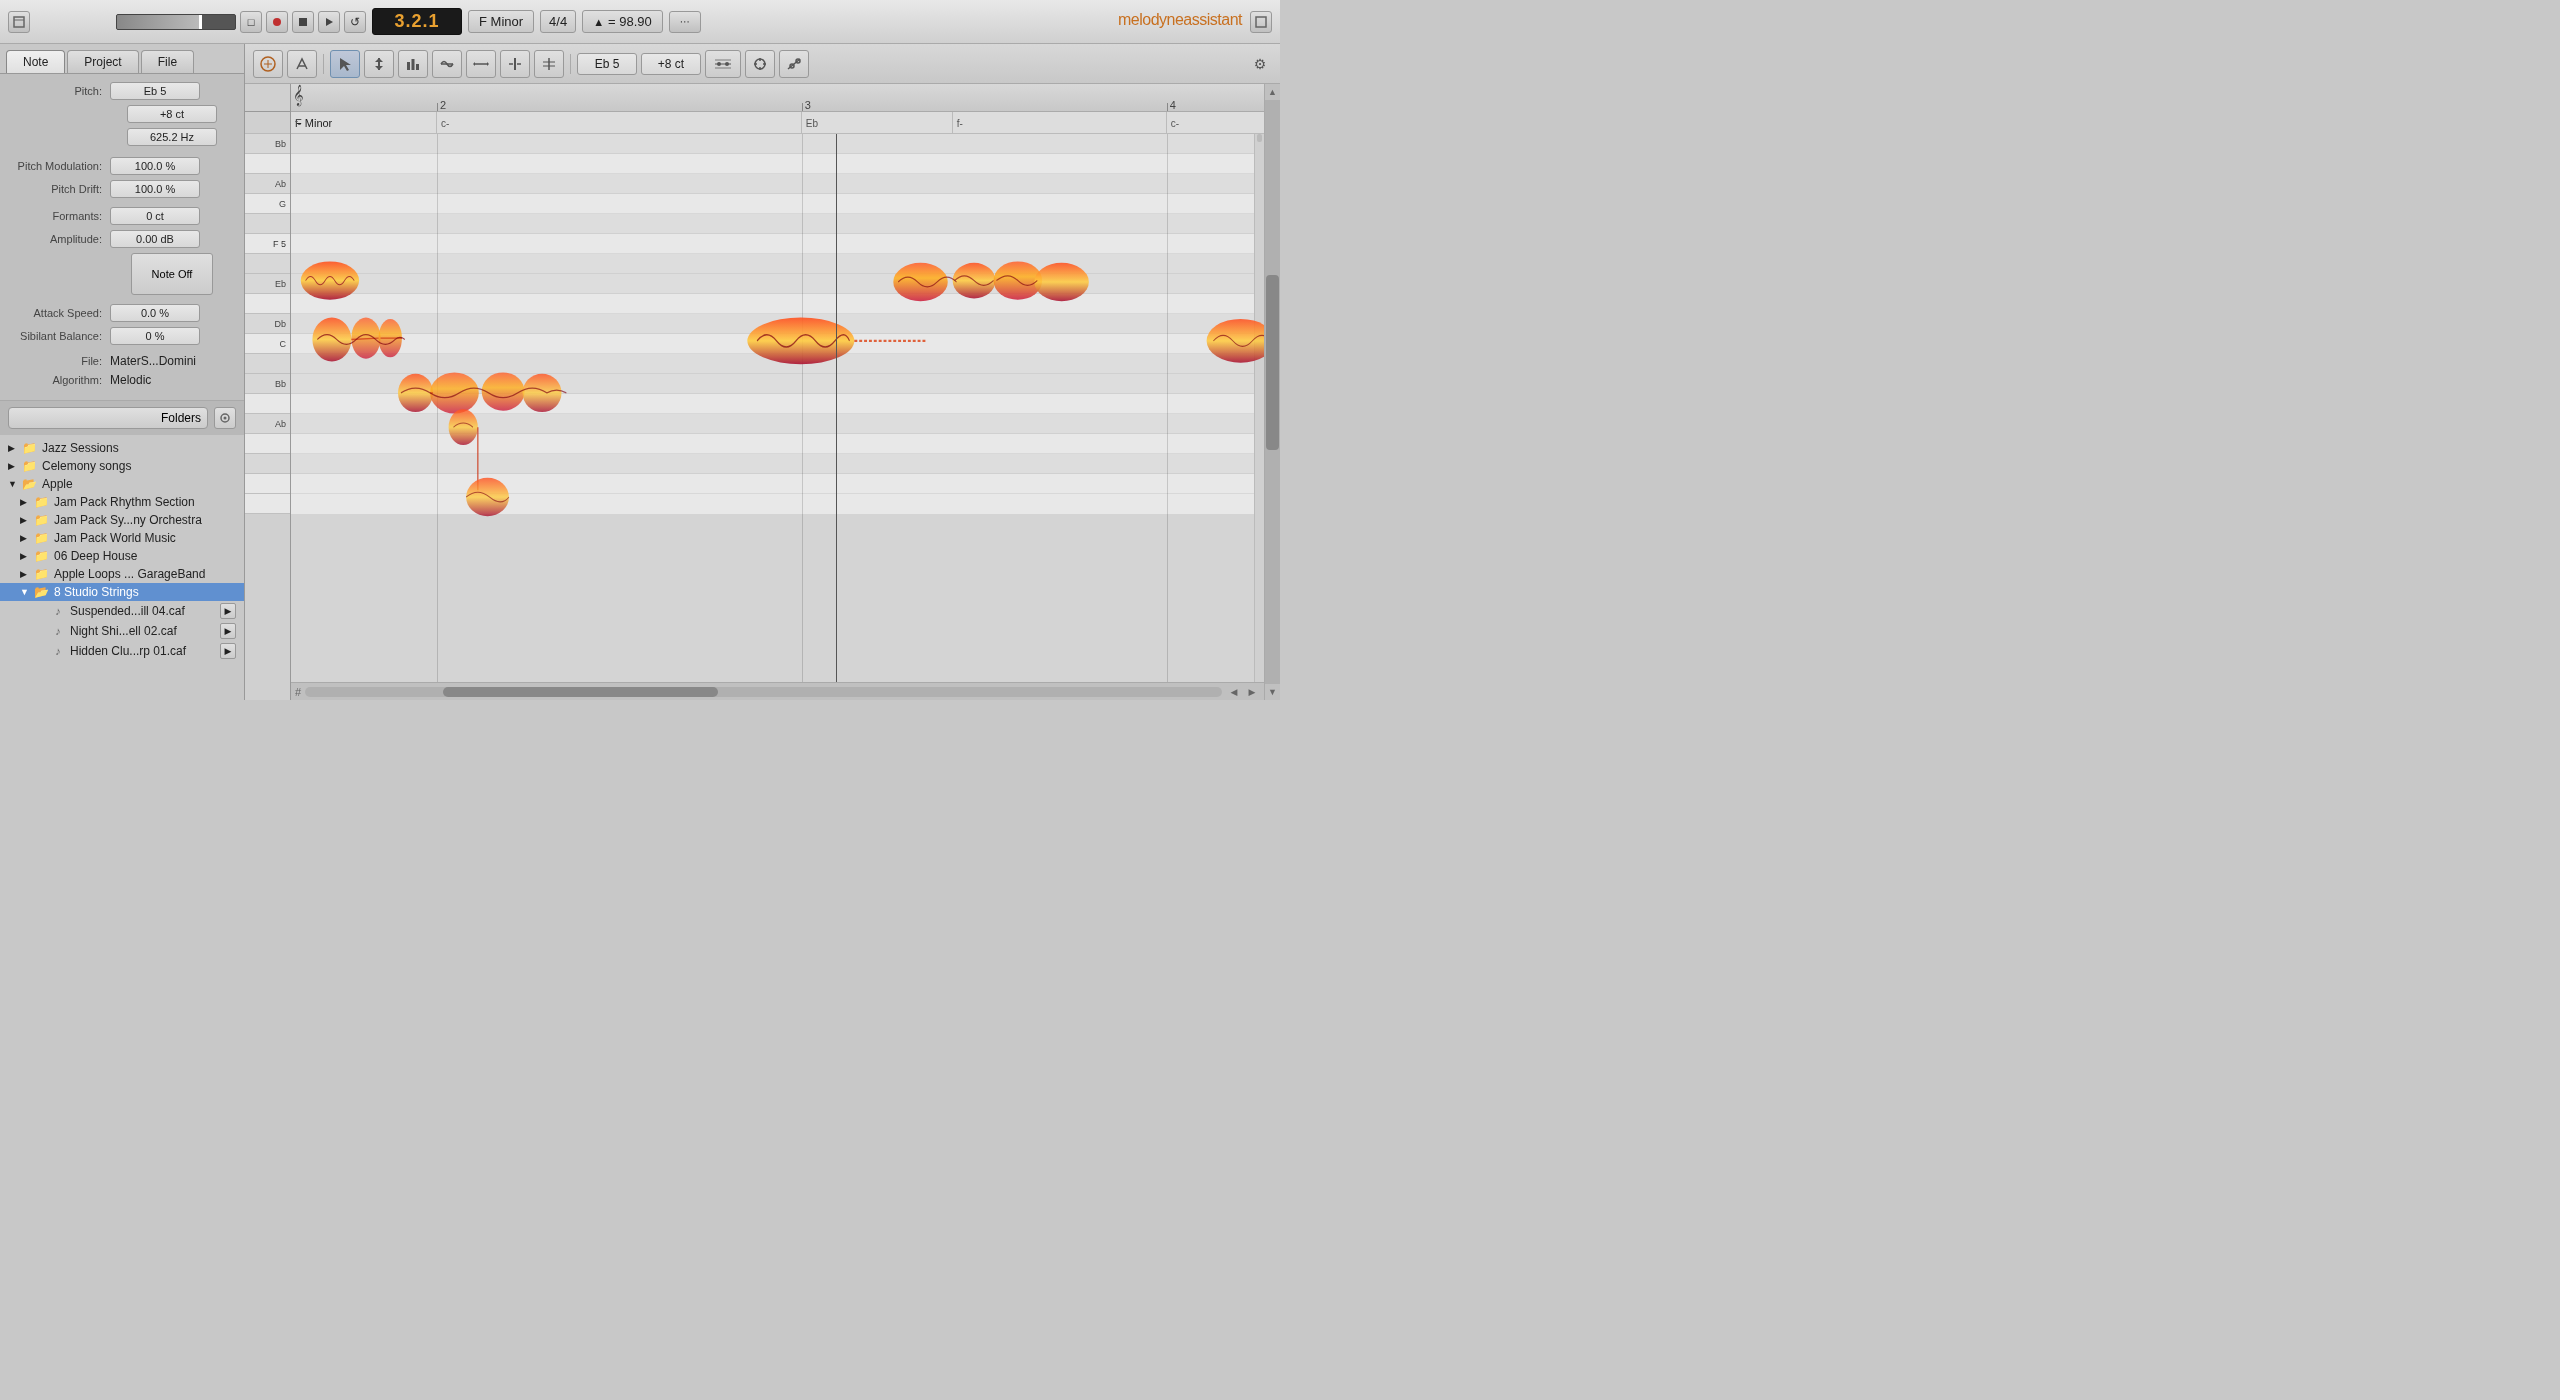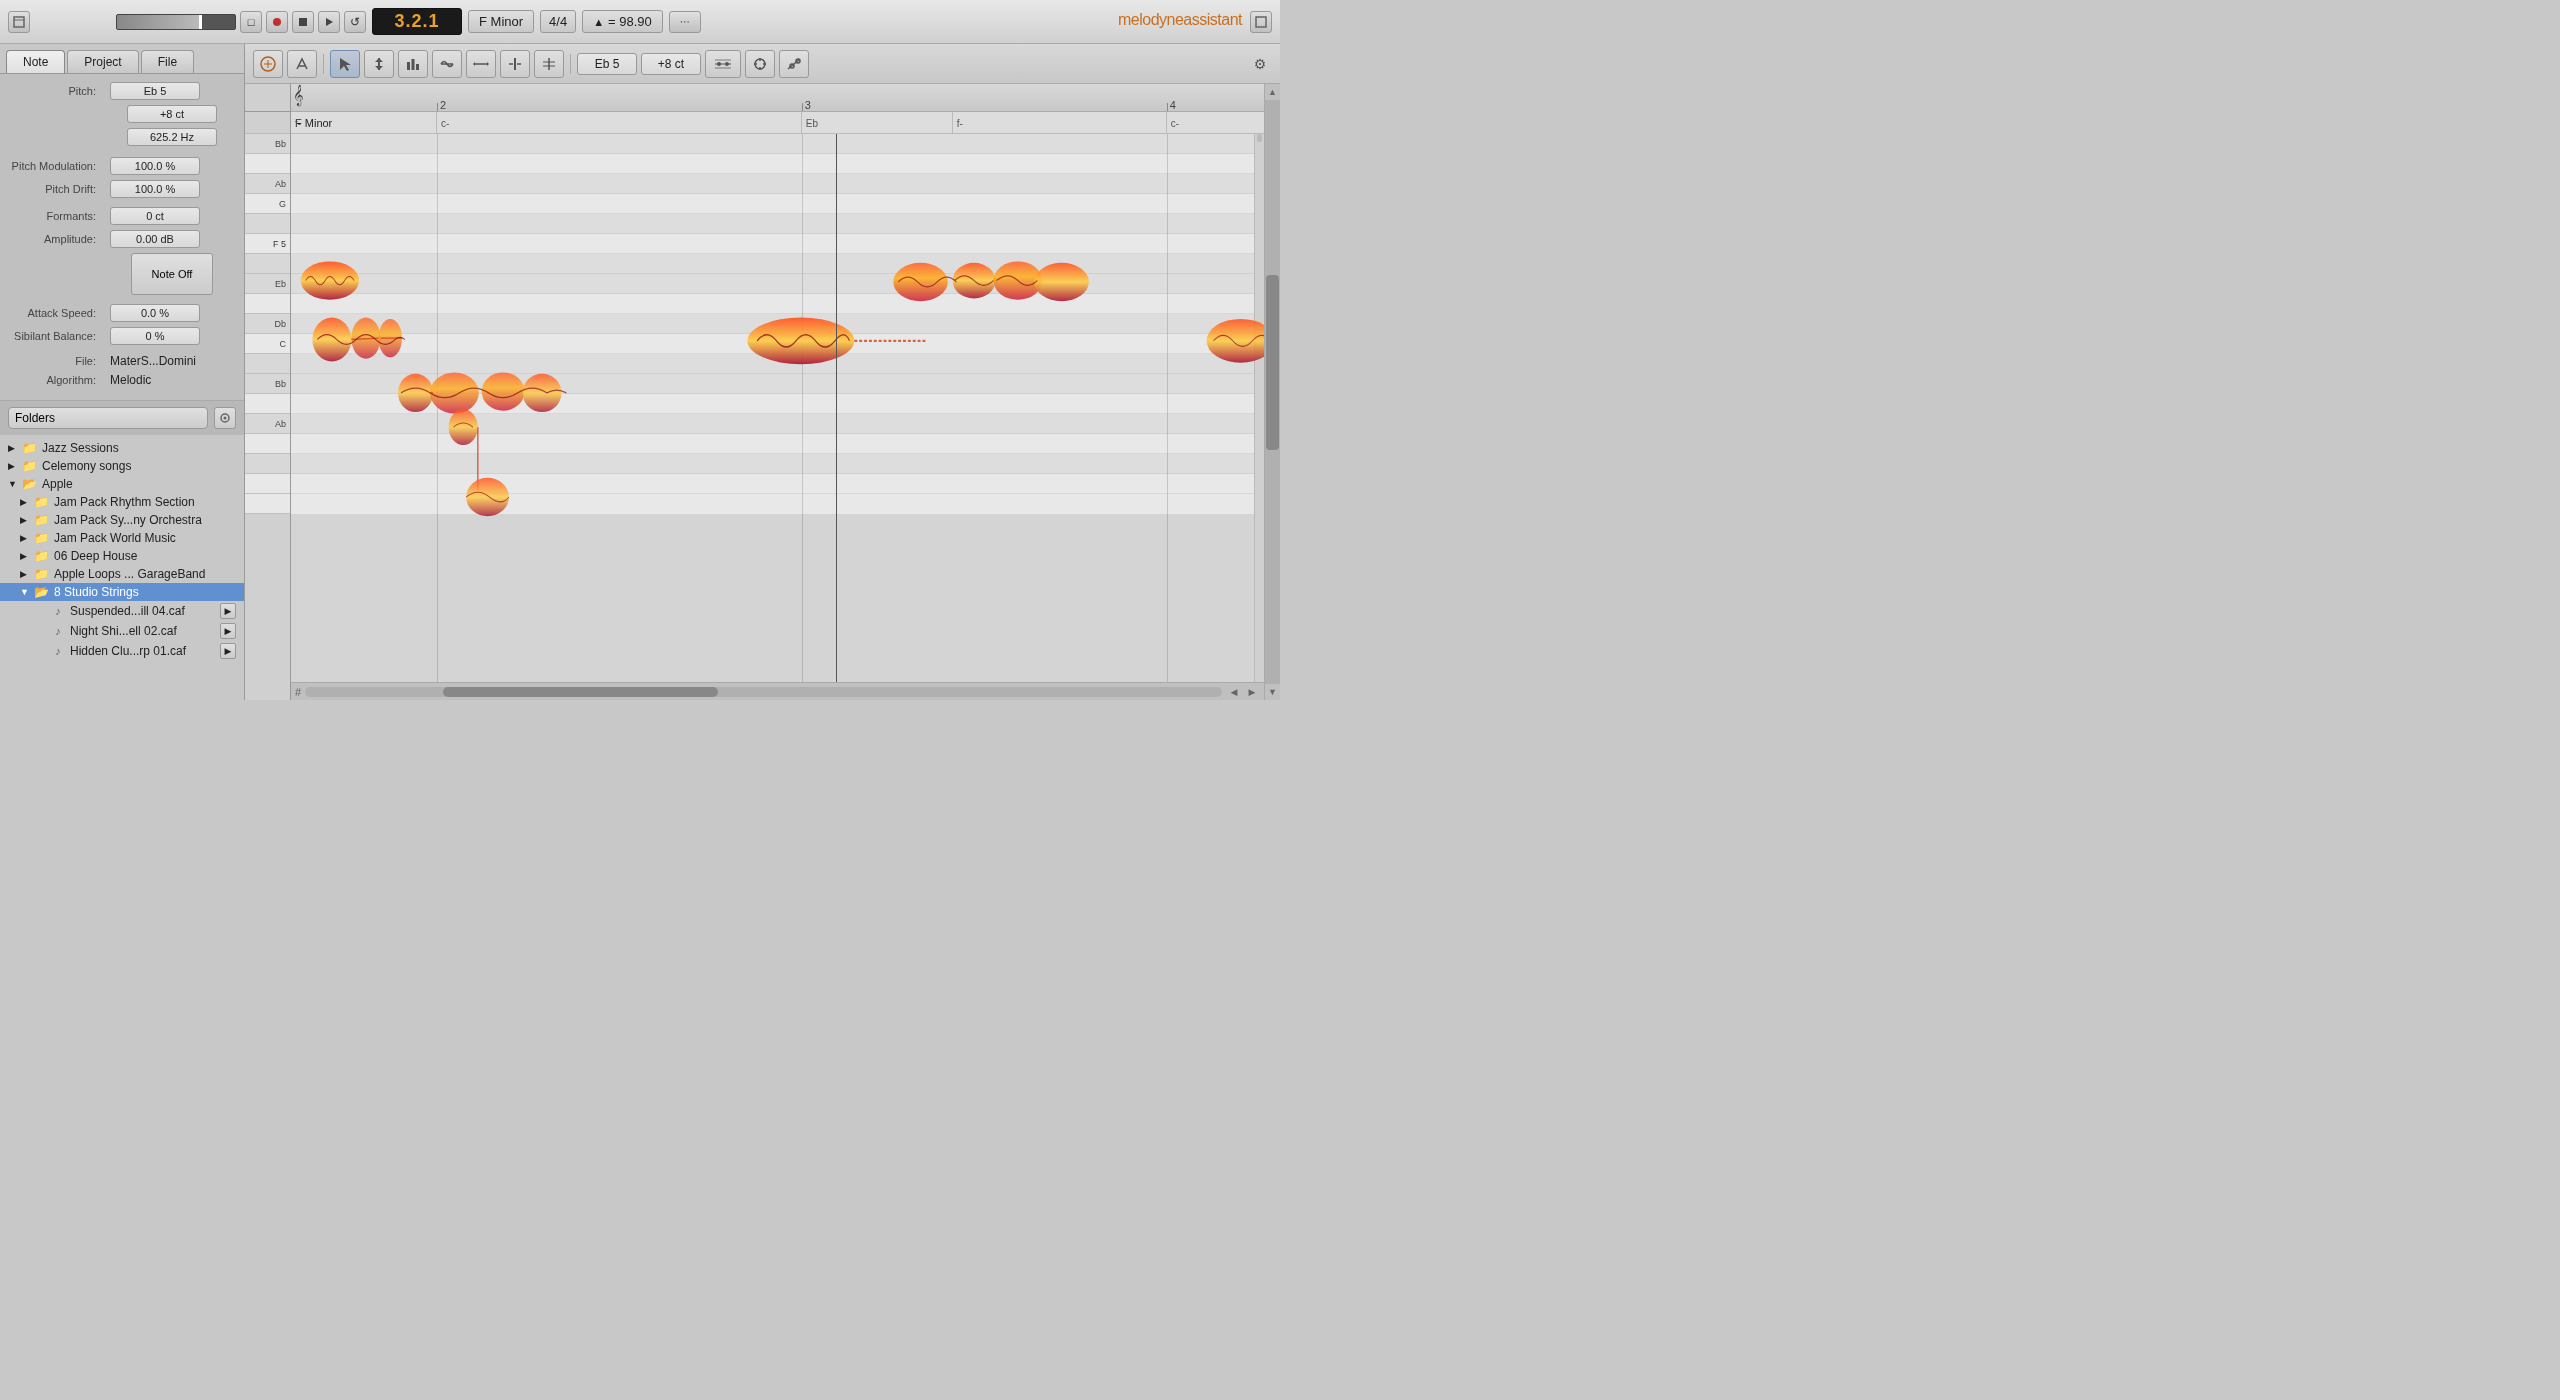--- a/index.html
+++ b/index.html
@@ -149,21 +149,21 @@
       flex: 0 0 auto;
     }
     .prop-row {
       display: flex;
       align-items: center;
       margin-bottom: 5px;
     }
     .prop-label {
       text-align: right;
       width: 100px;
-      padding-right: 14px;
+      padding-right: 8px;
       color: #444;
       font-size: 11px;
     }
     .prop-value {
       background: linear-gradient(to bottom, #e8e8e8, #d8d8d8);
       border: 1px solid #999;
       border-radius: 3px;
       padding: 2px 8px;
       font-size: 11px;
       min-width: 90px;
@@ -201,20 +201,21 @@
     .folder-select {
       flex: 1;
       background: linear-gradient(to bottom, #e0e0e0, #ccc);
       border: 1px solid #999;
       border-radius: 4px;
       padding: 3px 6px;
       font-size: 12px;
       appearance: none;
       -webkit-appearance: none;
       cursor: pointer;
+      text-align: right;
     }
     .folder-btn {
       width: 22px; height: 22px;
       background: linear-gradient(to bottom, #e0e0e0, #ccc);
       border: 1px solid #999;
       border-radius: 3px;
       display: flex; align-items: center; justify-content: center;
       cursor: pointer;
     }
     .browser-tree {

